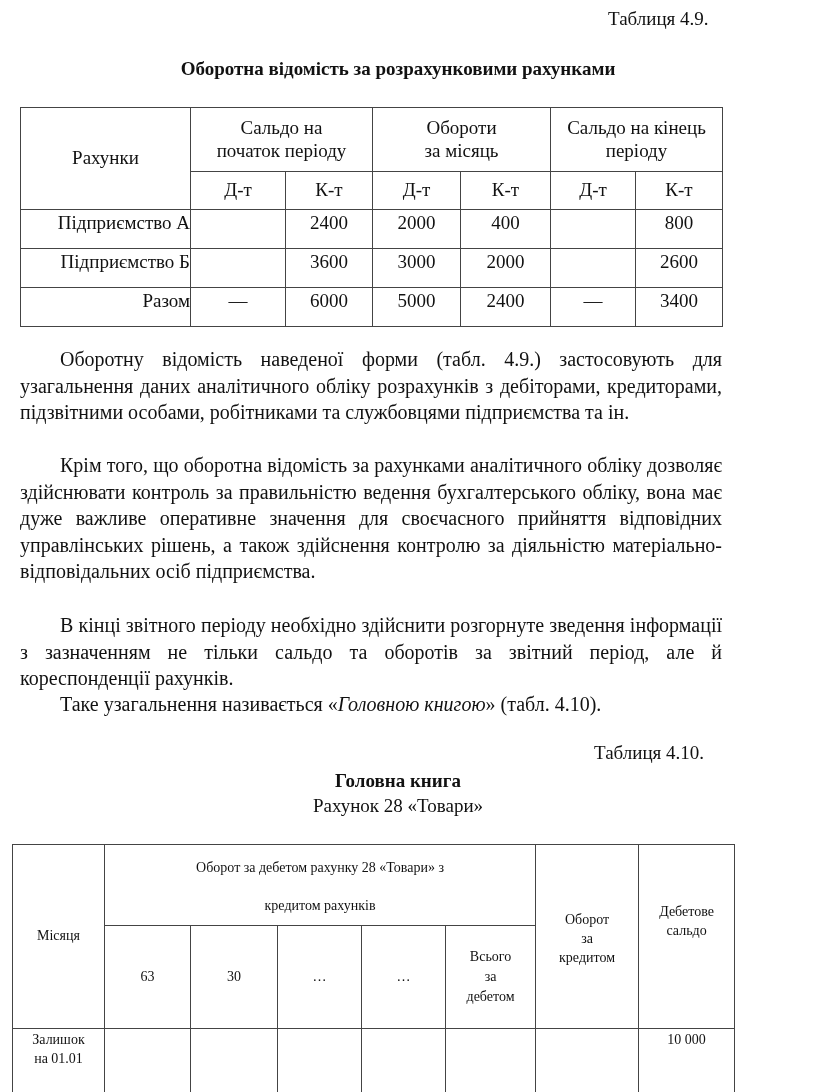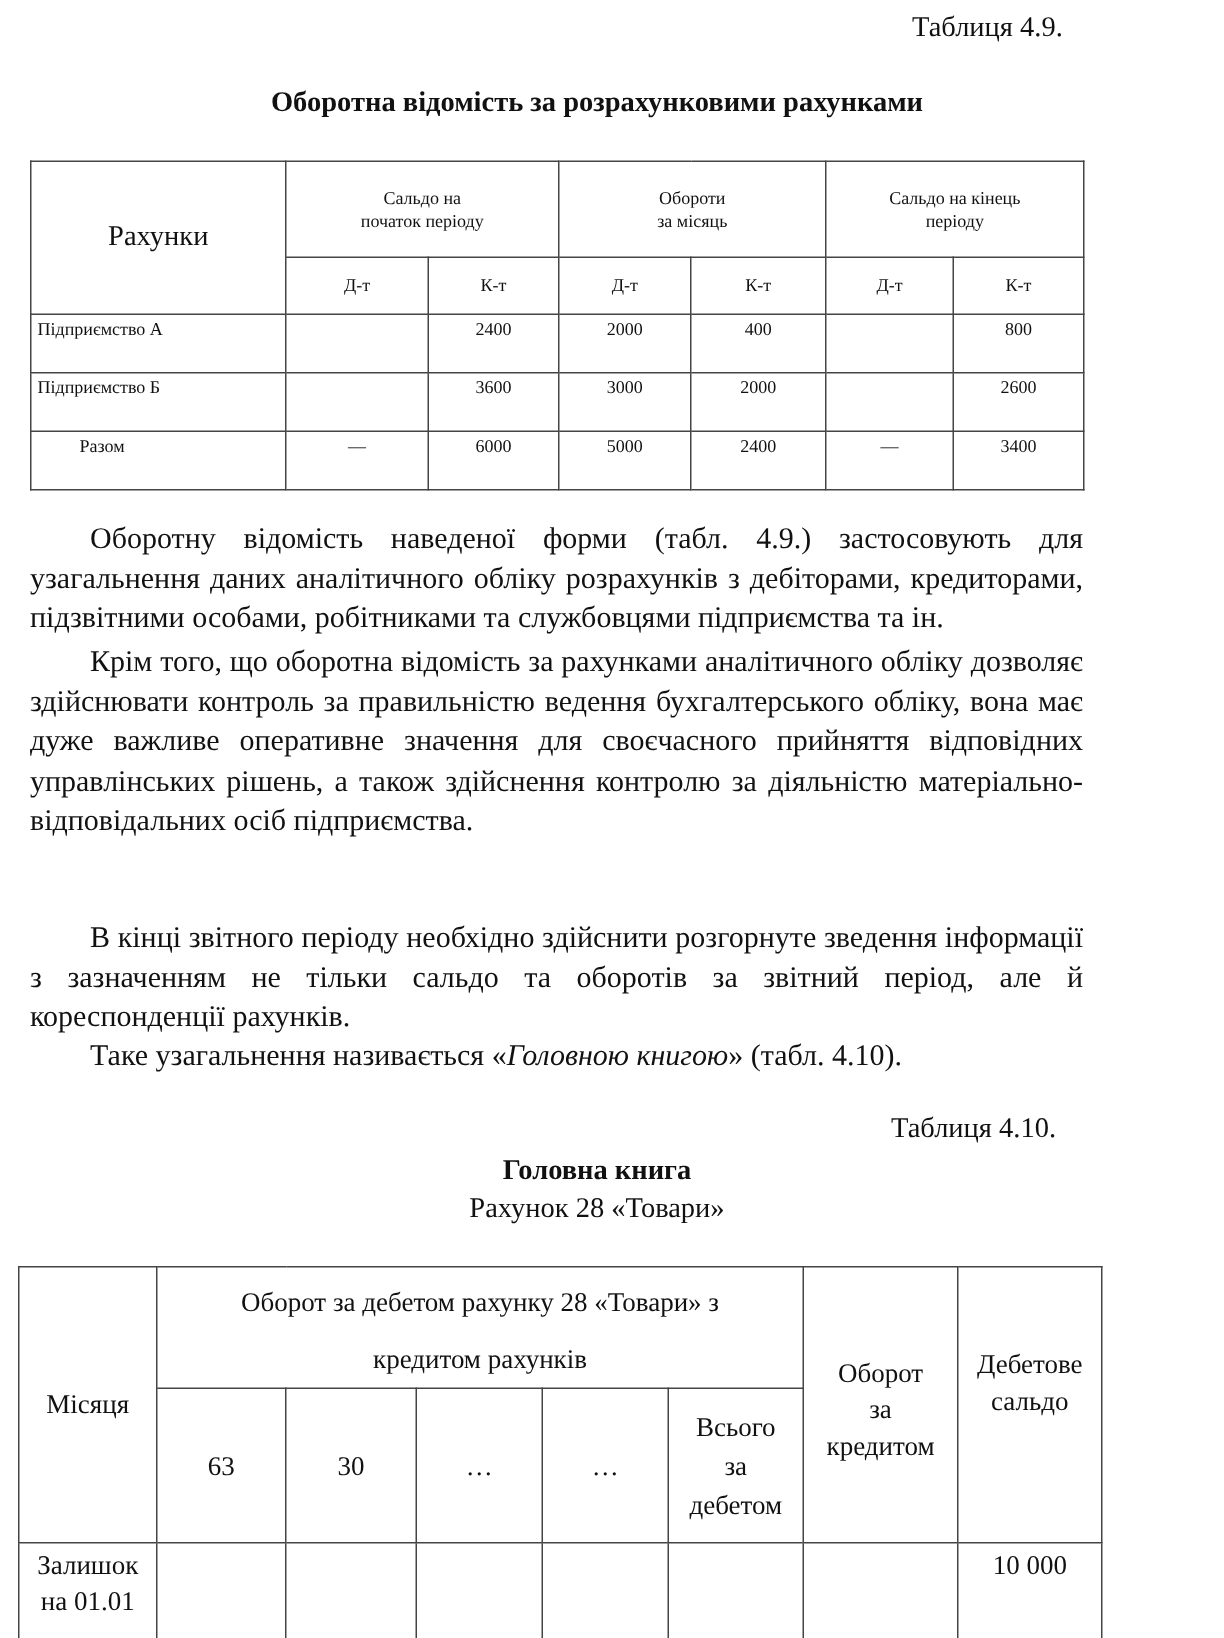--- a/index.html
+++ b/index.html
@@ -2,28 +2,28 @@
 <html><head>
 <meta charset="utf-8">
 <style>
   html, body { margin: 0; padding: 0; background: #ffffff; }
   body { width: 816px; height: 1092px; position: relative; overflow: hidden;
          font-family: "Liberation Serif", "DejaVu Serif", serif; color: #111; }
   .abs { position: absolute; }
   .caption-right { font-size: 19px; }
   .title { font-size: 19px; font-weight: bold; text-align: center; }
   table { border-collapse: collapse; position: absolute; table-layout: fixed; }
-  td, th { border: 1px solid #444; font-weight: normal; padding: 0; font-size: 12px; line-height: 1.2; }
+  td, th { border: 1px solid #444; font-weight: normal; padding: 0; font-size: 19px; line-height: 1.2; }
   #t1 td, #t1 th { text-align: center; }
-  #t1 .lbl { text-align: left; padding-left: 4px; vertical-align: top; padding-top: 2px; }
+  #t1 .lbl { text-align: right; padding-left: 4px; vertical-align: top; padding-top: 2px; }
   #t1 .num { vertical-align: top; padding-top: 2px; }
   .para { position: absolute; left: 20px; width: 702px; font-size: 20px; line-height: 26.5px;
           text-align: justify; margin: 0; }
   .indent { text-indent: 40px; }
-  #t2 td, #t2 th { text-align: center; font-size: 18px; line-height: 1.35; }
+  #t2 td, #t2 th { text-align: center; font-size: 14px; line-height: 1.35; }
   em { font-style: italic; }
 </style>
 </head>
 <body>
 
 <div class="abs caption-right" style="left:608px; top:8px;">Таблиця 4.9.</div>
 <div class="abs title" style="left:0; width:796px; top:58px;">Оборотна відомість за розрахунковими рахунками</div>
 
 <table id="t1" style="left:20px; top:107px; width:702px;">
   <colgroup>
@@ -74,21 +74,21 @@
     <td class="num">6000</td>
     <td class="num">5000</td>
     <td class="num">2400</td>
     <td class="num">—</td>
     <td class="num">3400</td>
   </tr>
 </tbody>
   </table>
 
 <p class="para indent" style="top:346px;">Оборотну відомість наведеної форми (табл. 4.9.) застосовують для узагальнення даних аналітичного обліку розрахунків з дебіторами, кредиторами, підзвітними особами, робітниками та службовцями підприємства та ін.</p>
-<p class="para indent" style="top:428px;">Крім того, що оборотна відомість за рахунками аналітичного обліку дозволяє здійснювати контроль за правильністю ведення бухгалтерського обліку, вона має дуже важливе оперативне значення для своєчасного прийняття відповідних управлінських рішень, а також здійснення контролю за діяльністю матеріально-відповідальних осіб підприємства.</p>
+<p class="para indent" style="top:452px;">Крім того, що оборотна відомість за рахунками аналітичного обліку дозволяє здійснювати контроль за правильністю ведення бухгалтерського обліку, вона має дуже важливе оперативне значення для своєчасного прийняття відповідних управлінських рішень, а також здійснення контролю за діяльністю матеріально-відповідальних осіб підприємства.</p>
 <p class="para indent" style="top:612px;">В кінці звітного періоду необхідно здійснити розгорнуте зведення інформації з зазначенням не тільки сальдо та оборотів за звітний період, але й кореспонденції рахунків.</p>
 <p class="para indent" style="top:691px; text-align:left;"><span>Таке узагальнення називається «</span><em>Головною книгою</em><span>» (табл. 4.10).</span></p>
 
 <div class="abs caption-right" style="left:594px; top:742px;">Таблиця 4.10.</div>
 <div class="abs title" style="left:0; width:796px; top:770px;">Головна книга</div>
 <div class="abs" style="left:0; width:796px; top:795px; text-align:center; font-size:19px;">Рахунок 28 «Товари»</div>
 
 <table id="t2" style="left:12px; top:844px; width:722px;">
   <colgroup>
     <col style="width:92px">

